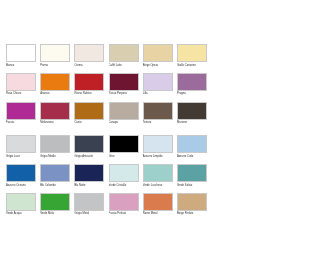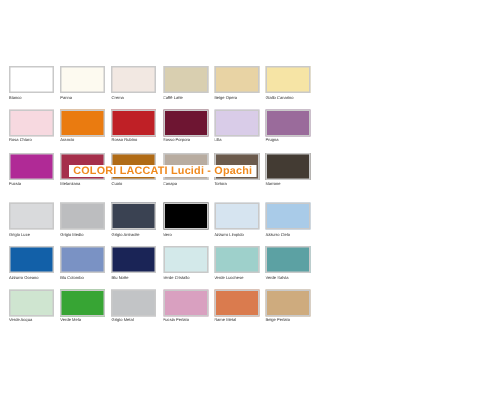--- a/index.html
+++ b/index.html
@@ -237,17 +237,14 @@
           <div class="swatch-chip" style="background: rgb(218, 123, 78);"></div>
           <div class="swatch-label">Rame Metal</div>
         </div>
         <div class="swatch-cell">
           <div class="swatch-chip" style="background: rgb(206, 171, 126);"></div>
           <div class="swatch-label">Beige Perlato</div>
         </div>
       </div>
     </div>
 
-  <div class="title-band">
-    <span class="title-text">COLORI LACCATI Lucidi - Opachi</span>
-  </div>
 
 </div>
 
 </body></html>

